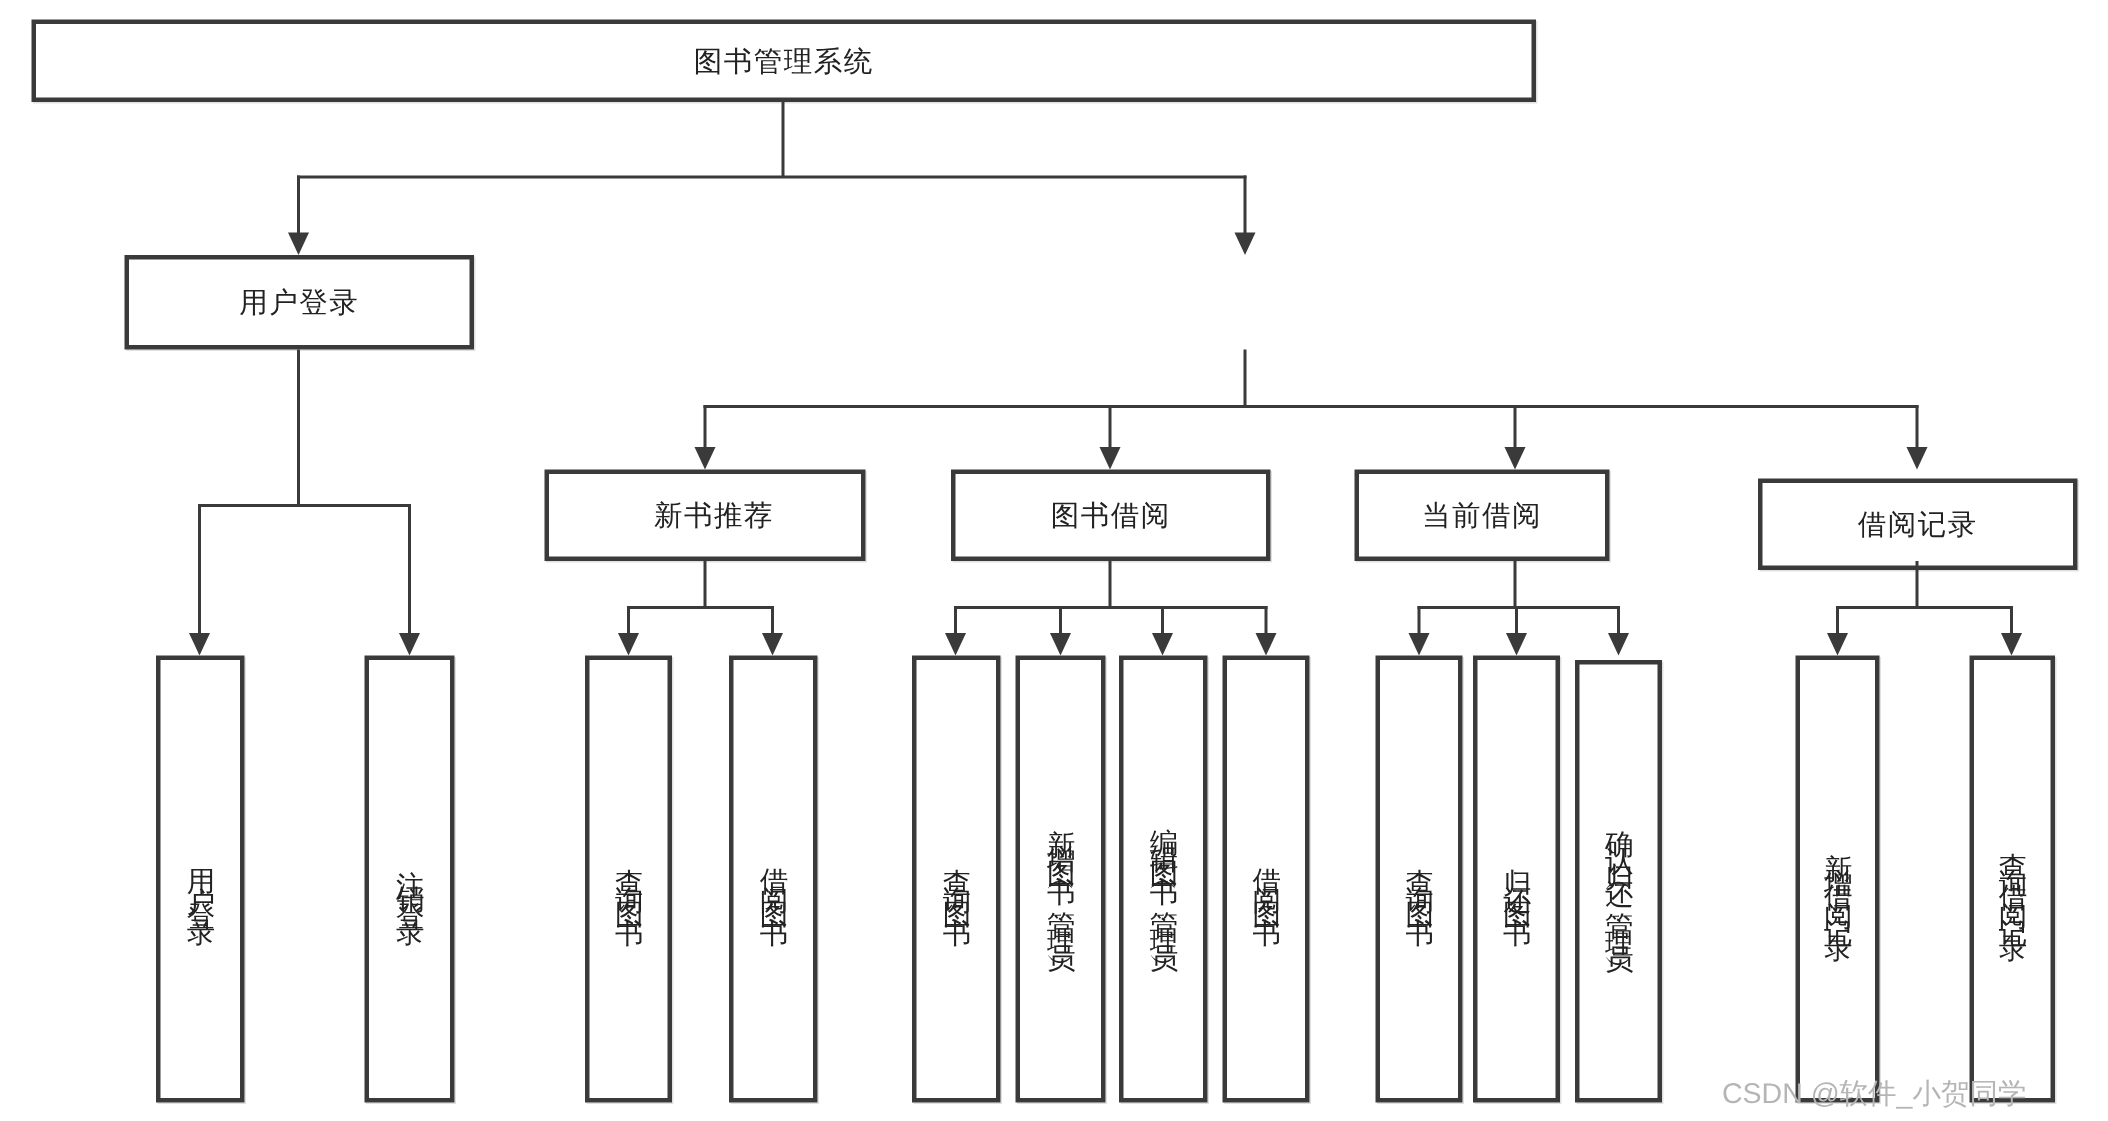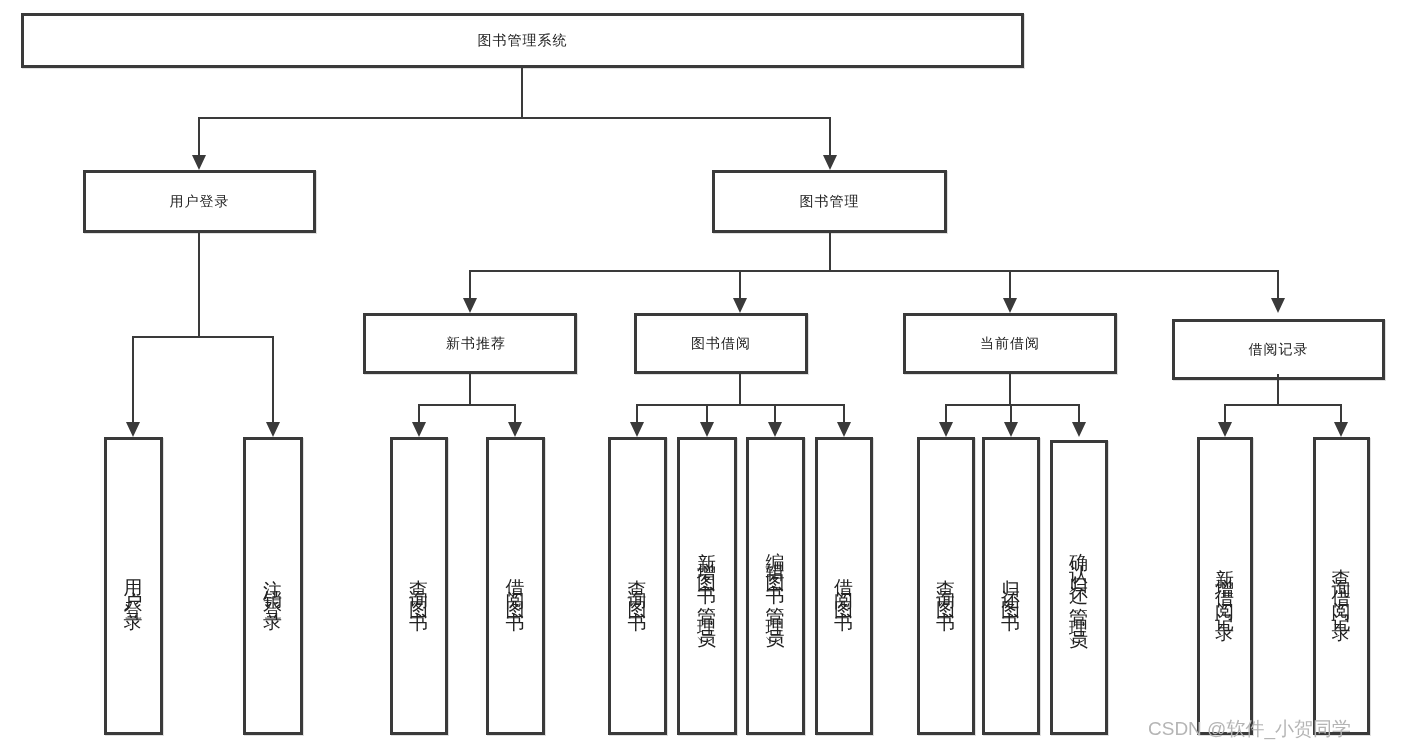--- a/index.html
+++ b/index.html
@@ -17,21 +17,21 @@
   }
   .box{
     position:absolute;
     border:3px solid var(--line);
     background:#ffffff;
     box-sizing:border-box;
     display:flex;
     align-items:center;
     justify-content:center;
     color:var(--text);
-    font-size:14px;
+    font-size:19px;
     letter-spacing:1px;
     box-shadow:1px 1px 0 rgba(0,0,0,0.12);
   }
   .vbox{
     position:absolute;
     border:3px solid var(--line);
     background:#ffffff;
     box-sizing:border-box;
     display:flex;
     align-items:center;
@@ -72,43 +72,42 @@
   <div class="box" style="left:21px;top:13px;width:1003px;height:55px;">图书管理系统</div>
 
   <div class="vline" style="left:521px;top:68px;height:50px;"></div>
   <div class="hline" style="left:198px;top:117px;width:633px;"></div>
   <div class="vline" style="left:198px;top:117px;height:40px;"></div>
   <div class="vline" style="left:829px;top:117px;height:40px;"></div>
   <div class="arrow" style="left:192px;top:155px;"></div>
   <div class="arrow" style="left:823px;top:155px;"></div>
 
   <div class="box" style="left:83px;top:170px;width:233px;height:63px;">用户登录</div>
-  <div class="box" style="left:712px;top:170px;width:235px;height:63px;">图书管理</div>
 
   <div class="vline" style="left:198px;top:233px;height:104px;"></div>
   <div class="hline" style="left:132px;top:336px;width:141px;"></div>
   <div class="vline" style="left:132px;top:336px;height:88px;"></div>
   <div class="vline" style="left:272px;top:336px;height:88px;"></div>
   <div class="arrow" style="left:126px;top:422px;"></div>
   <div class="arrow" style="left:266px;top:422px;"></div>
 
   <div class="vline" style="left:829px;top:233px;height:39px;"></div>
   <div class="hline" style="left:469px;top:270px;width:810px;"></div>
   <div class="vline" style="left:469px;top:270px;height:30px;"></div>
   <div class="vline" style="left:739px;top:270px;height:30px;"></div>
   <div class="vline" style="left:1009px;top:270px;height:30px;"></div>
   <div class="vline" style="left:1277px;top:270px;height:30px;"></div>
   <div class="arrow" style="left:463px;top:298px;"></div>
   <div class="arrow" style="left:733px;top:298px;"></div>
   <div class="arrow" style="left:1003px;top:298px;"></div>
   <div class="arrow" style="left:1271px;top:298px;"></div>
 
   <div class="box" style="left:363px;top:313px;width:214px;height:61px;padding-left:12px;">新书推荐</div>
-  <div class="box" style="left:634px;top:313px;width:174px;height:61px;">图书借阅</div>
-  <div class="box" style="left:903px;top:313px;width:214px;height:61px;">当前借阅</div>
+  <div class="box" style="left:634px;top:313px;width:213px;height:61px;">图书借阅</div>
+  <div class="box" style="left:903px;top:313px;width:170px;height:61px;">当前借阅</div>
   <div class="box" style="left:1172px;top:319px;width:213px;height:61px;">借阅记录</div>
 
   <div class="vline" style="left:469px;top:374px;height:32px;"></div>
   <div class="hline" style="left:418px;top:404px;width:98px;"></div>
   <div class="vline" style="left:418px;top:404px;height:20px;"></div>
   <div class="vline" style="left:514px;top:404px;height:20px;"></div>
   <div class="arrow" style="left:412px;top:422px;"></div>
   <div class="arrow" style="left:508px;top:422px;"></div>
 
   <div class="vline" style="left:739px;top:374px;height:32px;"></div>

